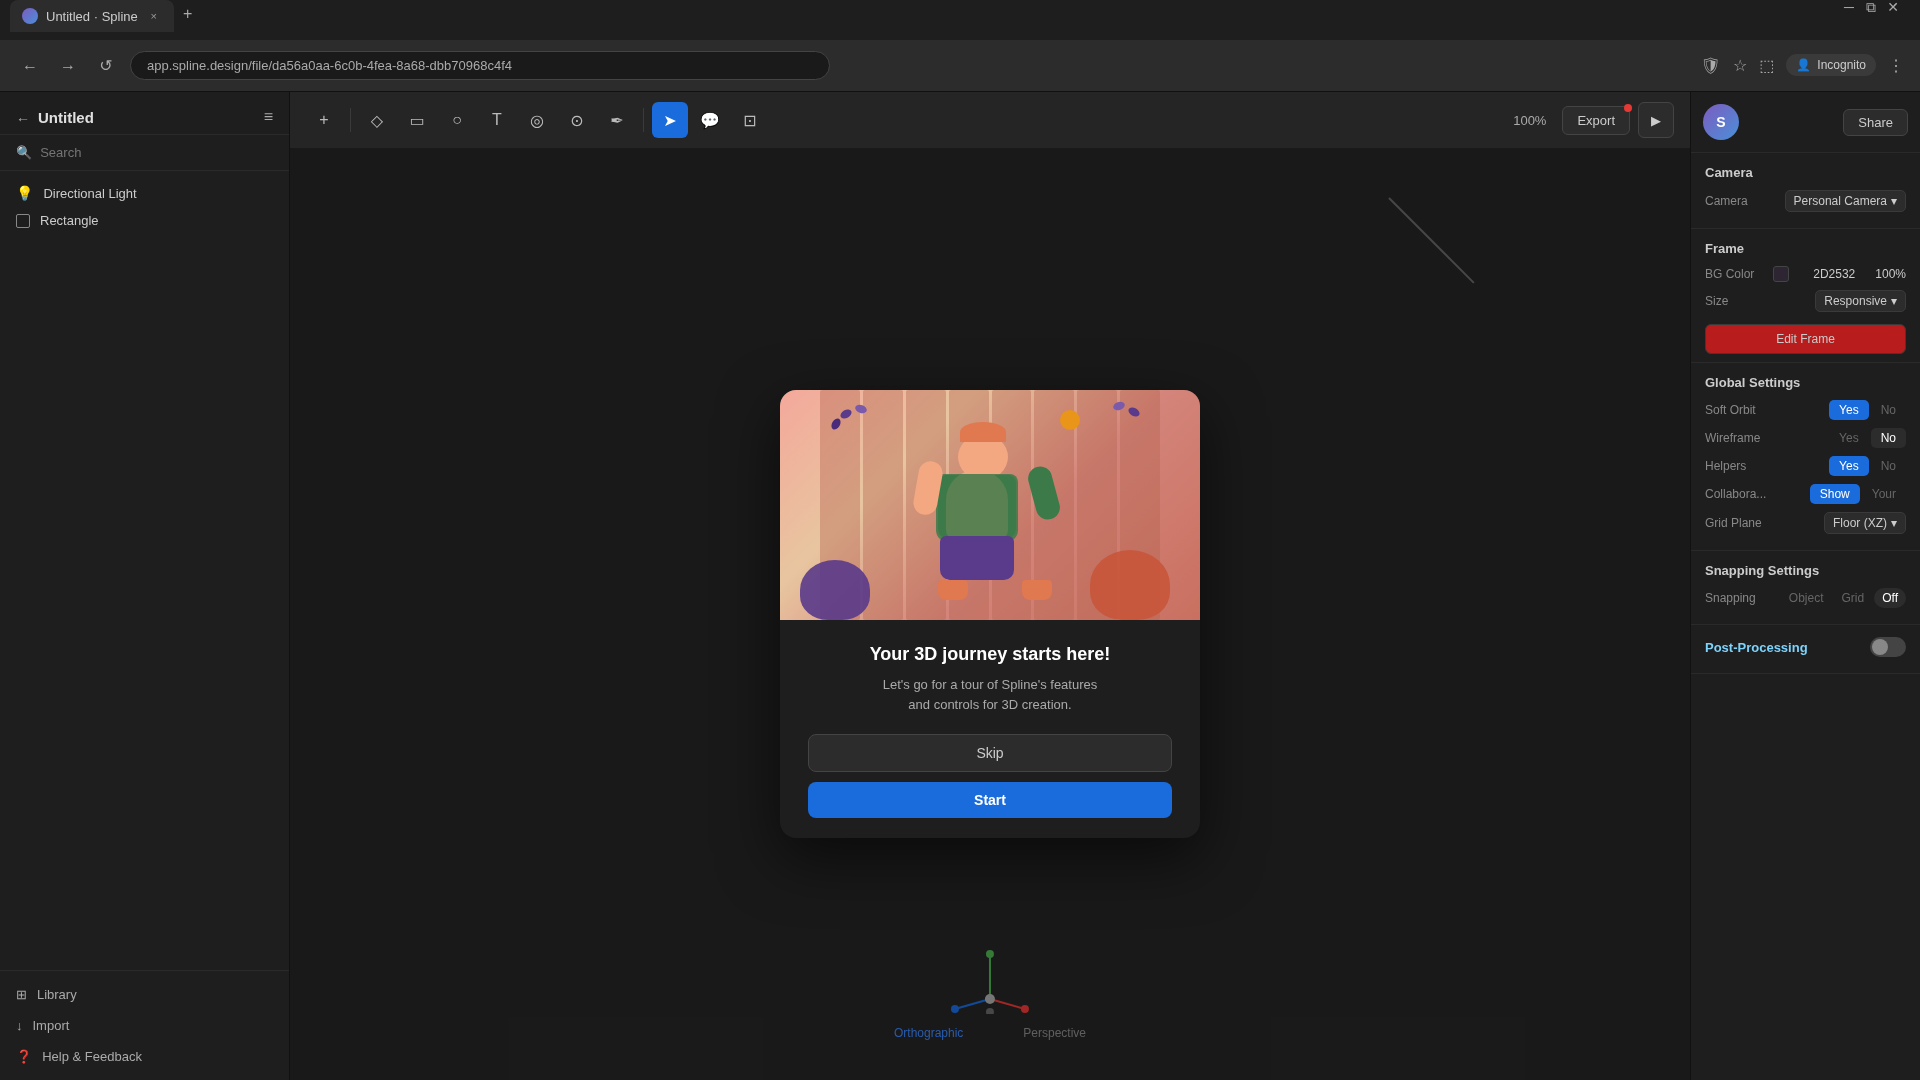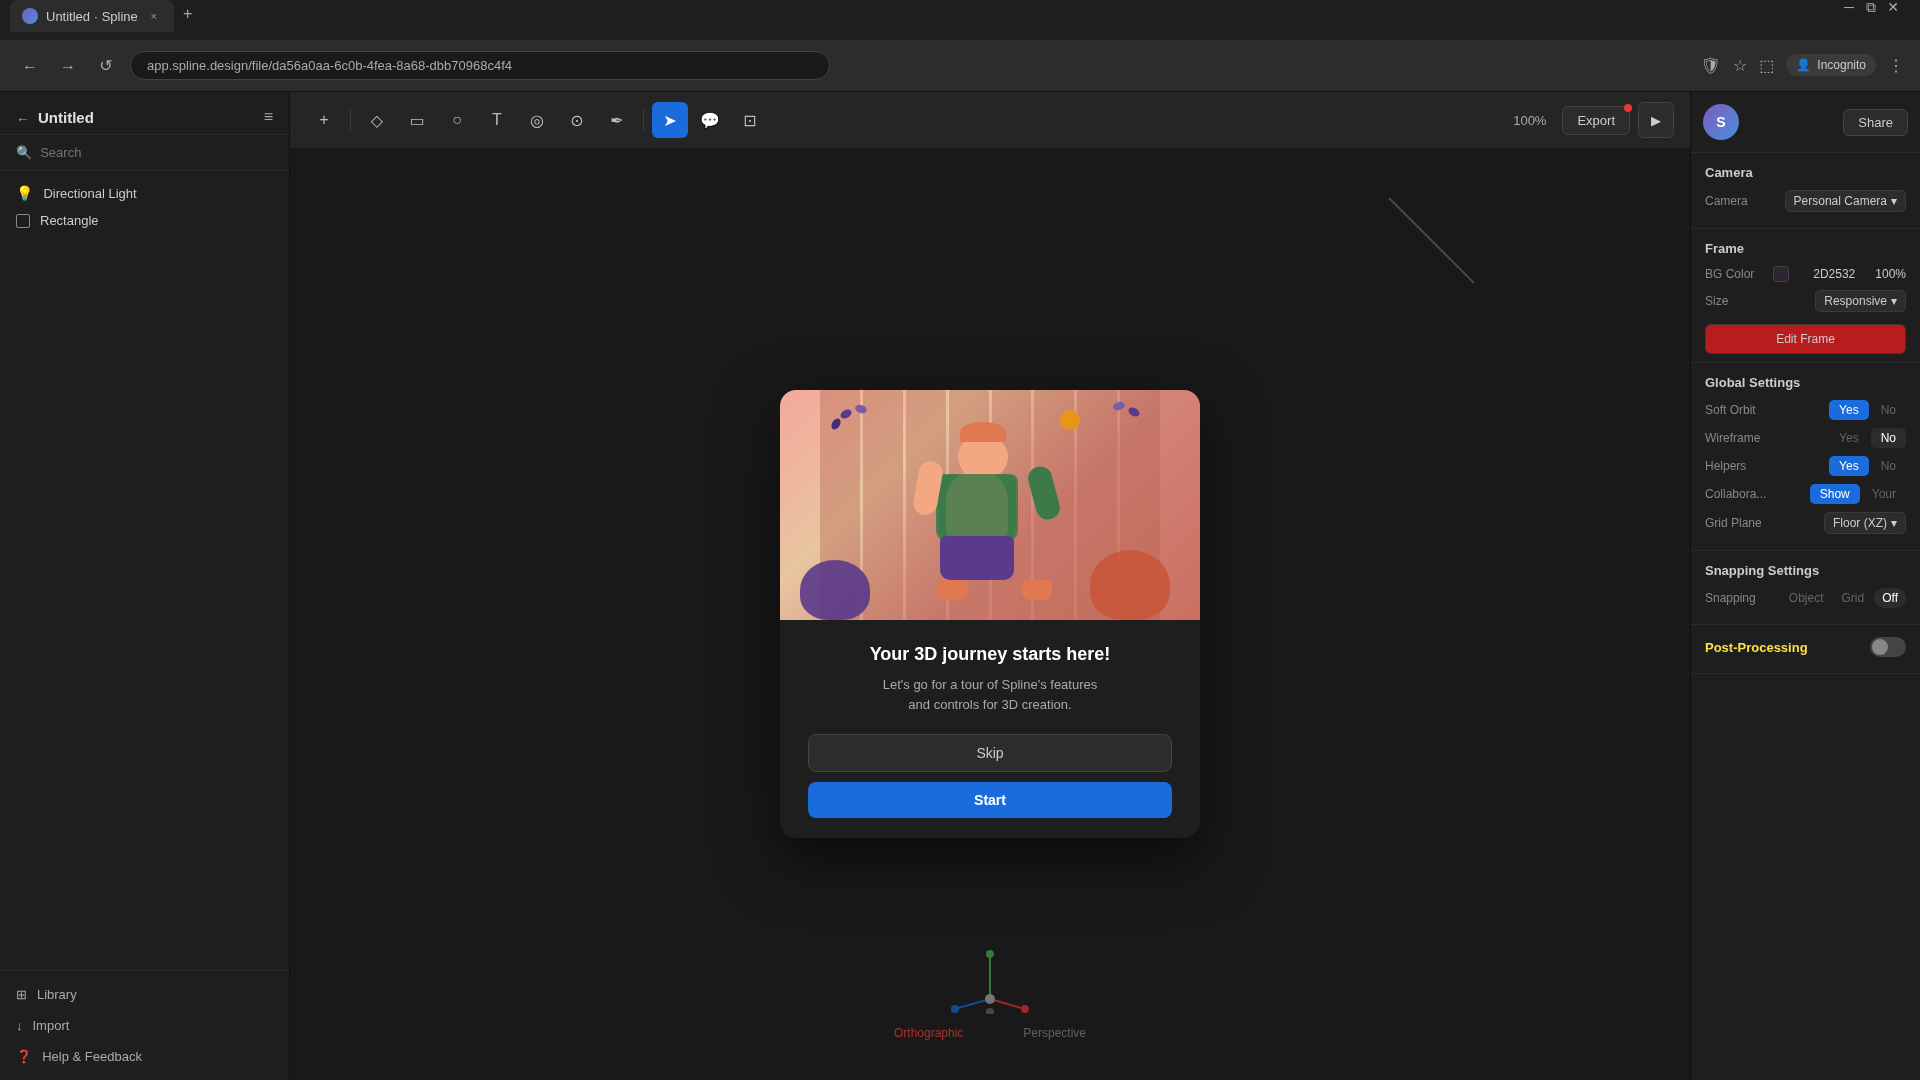--- a/index.html
+++ b/index.html
@@ -825,21 +825,21 @@
         <circle cx="75" cy="65" r="4" fill="#e53935"></circle>
 
         <line x1="40" y1="55" x2="5" y2="65" stroke="#1a6bdb" stroke-width="2"></line>
         <circle cx="5" cy="65" r="4" fill="#1a6bdb"></circle>
 
         <circle cx="40" cy="55" r="5" fill="#aaa"></circle>
 
         <circle cx="40" cy="68" r="4" fill="#666"></circle>
       </svg>
       <div class="view-labels">
-        <span style="color:#ef4444;font-size:12px;">Orthographic</span>
+        <span style="color:#3b82f6;font-size:12px;">Orthographic</span>
         <span style="color:#888;font-size:12px;">Perspective</span>
       </div>
     </div>
   </div>
 
   <div class="right-sidebar">
     <div class="rs-header">
       <div class="avatar">S</div>
       <button class="share-btn">Share</button>
     </div>
@@ -921,21 +921,21 @@
         <div class="snapping-group">
           <button class="snap-btn">Object</button>
           <button class="snap-btn">Grid</button>
           <button class="snap-btn off-active">Off</button>
         </div>
       </div>
     </div>
 
     <div class="rs-section">
       <div class="rs-row">
-        <span class="rs-label" style="color:#fde047;font-weight:600;font-size:13px;">Post-Processing</span>
+        <span class="rs-label" style="color:#7dd3fc;font-weight:600;font-size:13px;">Post-Processing</span>
         <div class="toggle-switch">
           <div class="knob"></div>
         </div>
       </div>
     </div>
   </div>
 
 </div>
 
 </body></html>

